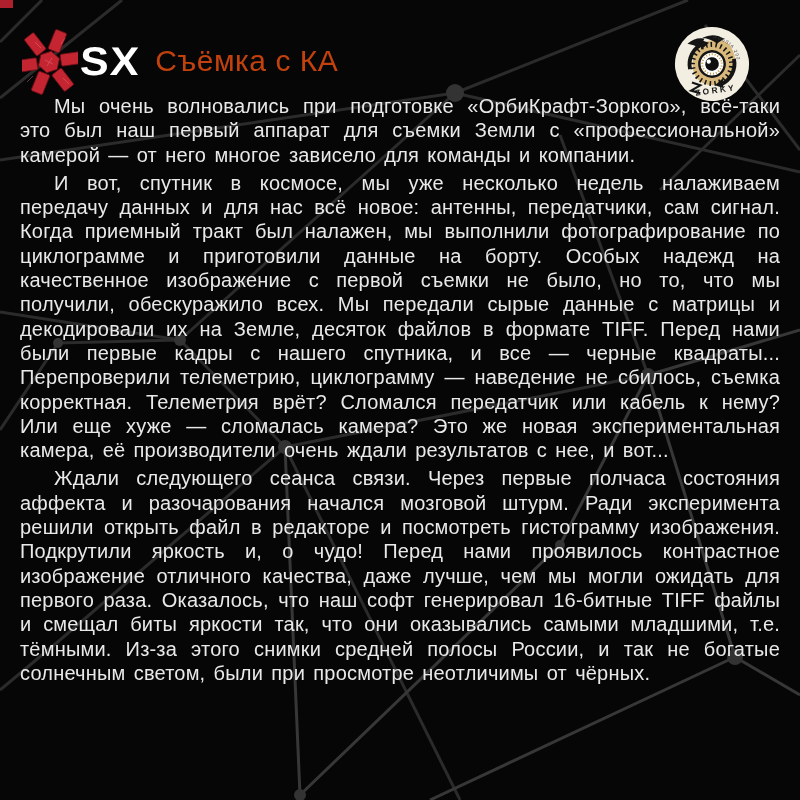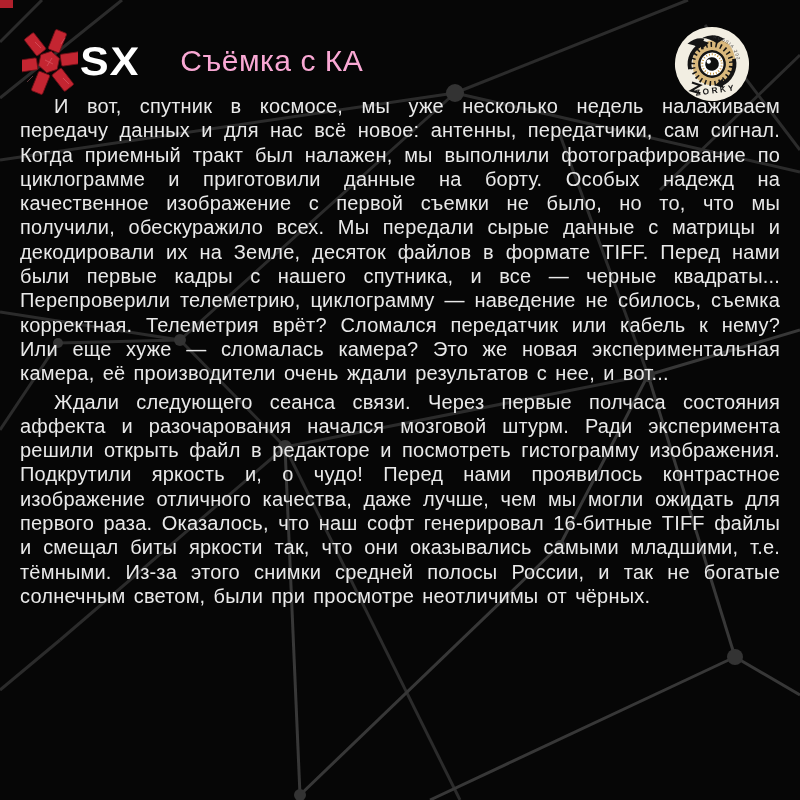--- a/index.html
+++ b/index.html
@@ -13,21 +13,21 @@
   .masthead{
     position:absolute;left:22px;top:24px;height:74px;z-index:3;
     display:flex;align-items:center;
   }
   .logo-mark{width:56px;height:72px;flex:0 0 auto;}
   .logo-sx{
     margin-left:2px;color:#ffffff;font-weight:700;font-size:40px;
     letter-spacing:1px;transform:scaleX(1.08) skewX(-2deg);transform-origin:left center;
   }
   .page-title{
-    margin-left:45px;color:#f9a8d4;font-size:30px;font-weight:400;letter-spacing:0.5px;
+    margin-left:20px;color:#c2410c;font-size:30px;font-weight:400;letter-spacing:0.5px;
   }
   .mission-badge{
     position:absolute;left:673px;top:25px;width:78px;height:78px;z-index:3;
   }
   .article{
     position:absolute;left:20px;top:94px;width:760px;z-index:2;
   }
   .article p{
     margin:0 0 4px 0;
     color:#e9e9e9;
@@ -152,17 +152,18 @@
 
       <text font-family="Liberation Sans, sans-serif" font-size="4.6" fill="#3a3a3a" letter-spacing="1">
         <textPath href="#arcTop" startOffset="56%">RUSSIA 2021</textPath>
       </text>
 
       <text x="40" y="70" text-anchor="middle" font-family="Liberation Sans, sans-serif" font-size="8.5" font-weight="bold" fill="#141414" letter-spacing="2.5">ZORKY</text>
     </g>
   </svg>
 
   <div class="article">
+    <p>Мы очень волновались при подготовке «ОрбиКрафт-Зоркого», всё-таки это был наш первый аппарат для съемки Земли с «профессиональной» камерой — от него многое зависело для команды и компании.</p>
     <p>И вот, спутник в космосе, мы уже несколько недель налаживаем передачу данных и для нас всё новое: антенны, передатчики, сам сигнал. Когда приемный тракт был налажен, мы выполнили фотографирование по циклограмме и приготовили данные на борту. Особых надежд на качественное изображение с первой съемки не было, но то, что мы получили, обескуражило всех. Мы передали сырые данные с матрицы и декодировали их на Земле, десяток файлов в формате TIFF. Перед нами были первые кадры с нашего спутника, и все — черные квадраты... Перепроверили телеметрию, циклограмму — наведение не сбилось, съемка корректная. Телеметрия врёт? Сломался передатчик или кабель к нему? Или еще хуже — сломалась камера? Это же новая экспериментальная камера, её производители очень ждали результатов с нее, и вот...</p>
     <p>Ждали следующего сеанса связи. Через первые полчаса состояния аффекта и разочарования начался мозговой штурм. Ради эксперимента решили открыть файл в редакторе и посмотреть гистограмму изображения. Подкрутили яркость и, о чудо! Перед нами проявилось контрастное изображение отличного качества, даже лучше, чем мы могли ожидать для первого раза. Оказалось, что наш софт генерировал 16-битные TIFF файлы и смещал биты яркости так, что они оказывались самыми младшими, т.е. тёмными. Из-за этого снимки средней полосы России, и так не богатые солнечным светом, были при просмотре неотличимы от чёрных.</p>
   </div>
 
 </div>
 
 </body></html>

